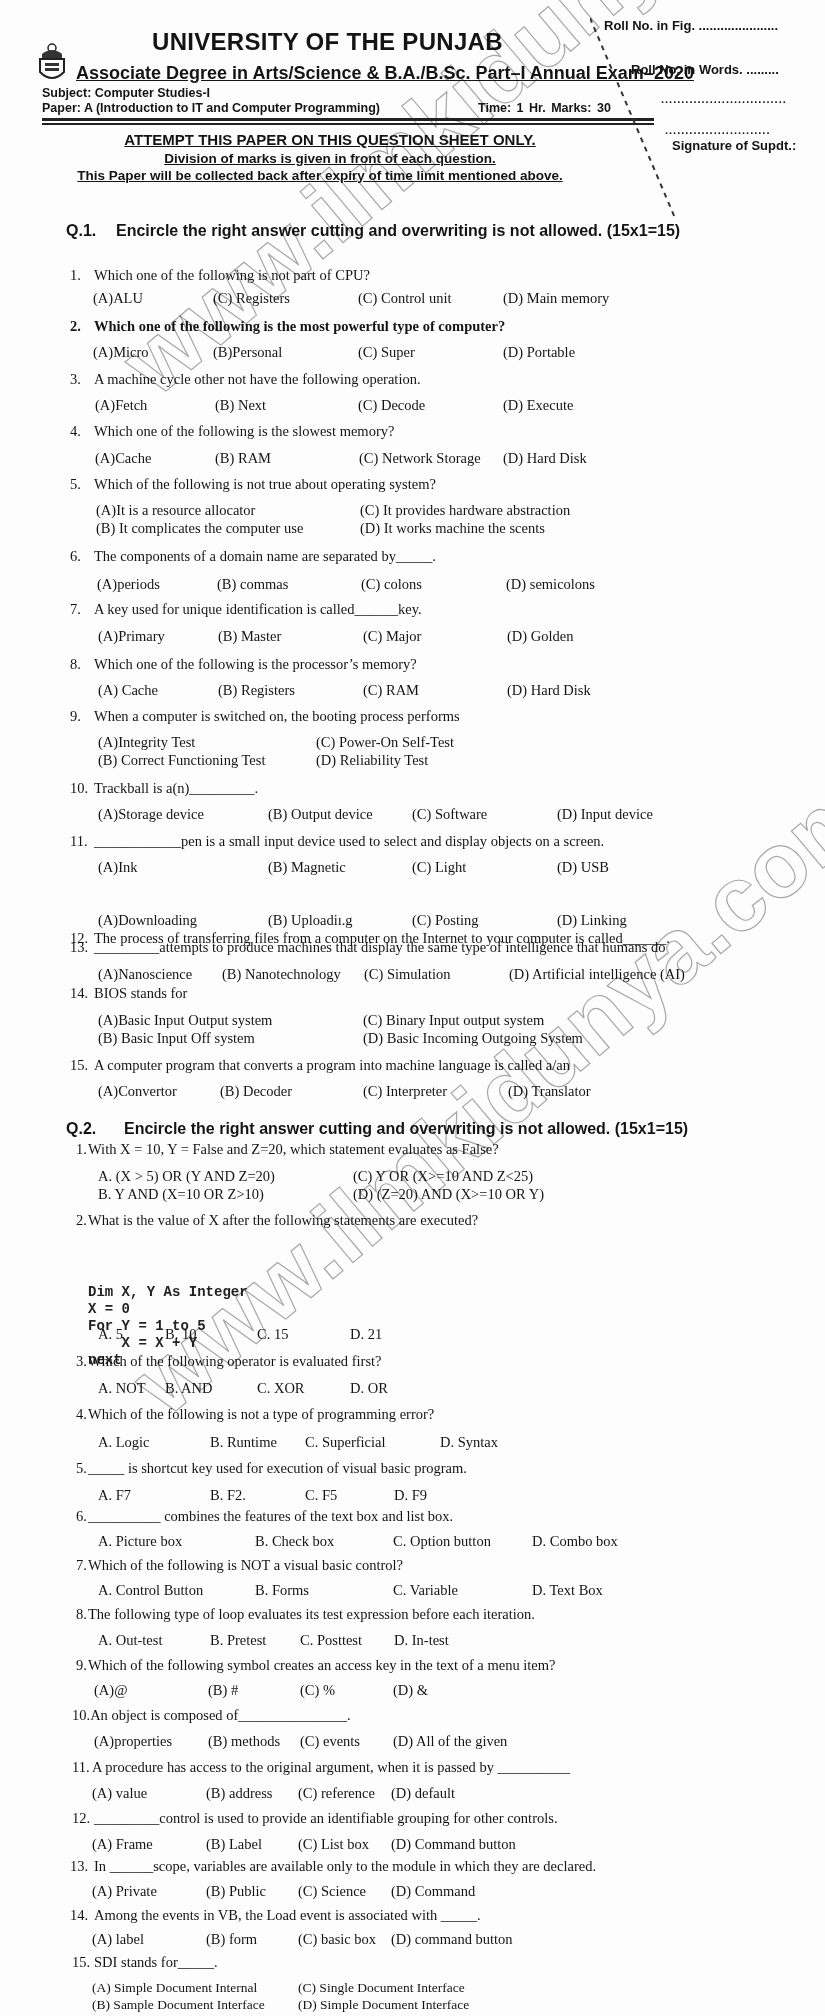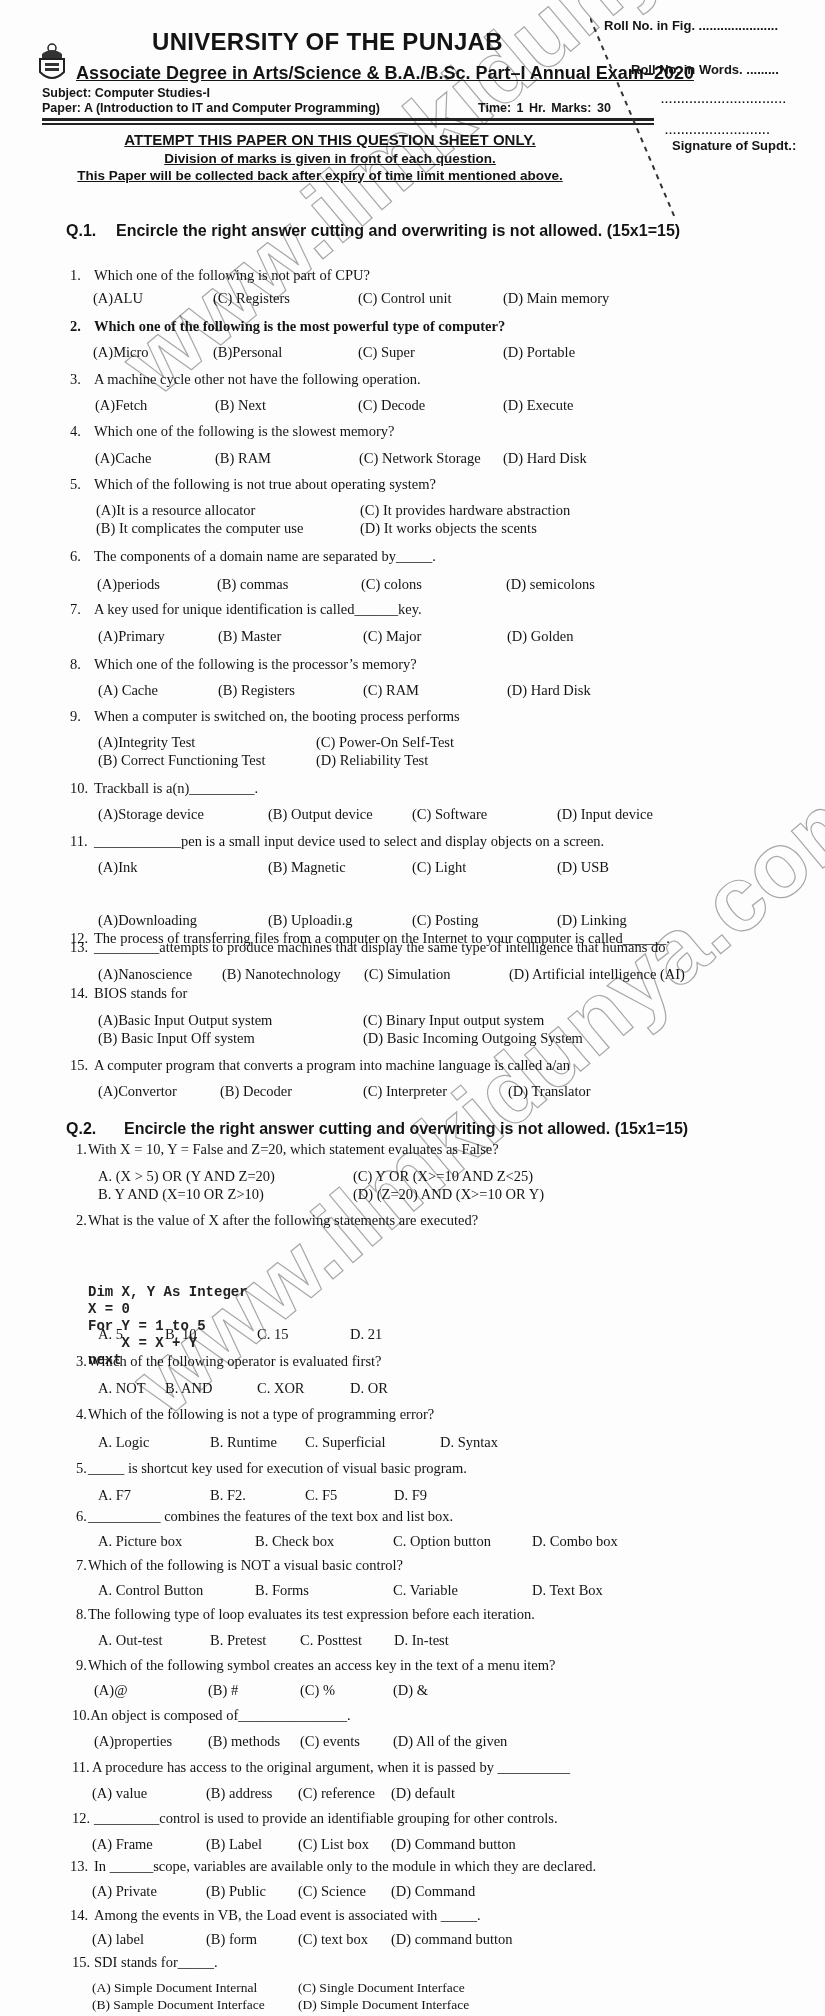--- a/index.html
+++ b/index.html
@@ -115,21 +115,21 @@
     <span class="opt" style="left:403px">(D) Hard Disk</span>
   </div>
 
   <div class="q" style="top:476px;"><span class="num">5.</span><span>Which of the following is not true about operating system?</span></div>
   <div class="opt-row" style="top:502px;">
     <span class="opt" style="left:-4px">(A)It is a resource allocator</span>
     <span class="opt" style="left:260px">(C) It provides hardware abstraction</span>
   </div>
   <div class="opt-row" style="top:520px;">
     <span class="opt" style="left:-4px">(B) It complicates the computer use</span>
-    <span class="opt" style="left:260px">(D) It works objects the scents</span>
+    <span class="opt" style="left:260px">(D) It works machine the scents</span>
   </div>
 
   <div class="q" style="top:548px;"><span class="num">6.</span><span>The components of a domain name are separated by_____.</span></div>
   <div class="opt-row" style="top:576px;">
     <span class="opt" style="left:-3px">(A)periods</span>
     <span class="opt" style="left:117px">(B) commas</span>
     <span class="opt" style="left:261px">(C) colons</span>
     <span class="opt" style="left:406px">(D) semicolons</span>
   </div>
 
@@ -324,21 +324,21 @@
     <span class="opt" style="left:-8px">(A) Private</span>
     <span class="opt" style="left:106px">(B) Public</span>
     <span class="opt" style="left:198px">(C) Science</span>
     <span class="opt" style="left:291px">(D) Command</span>
   </div>
 
   <div class="q" style="top:1907px; left:70px;"><span class="num">14.</span><span>Among the events in VB, the Load event is associated with _____.</span></div>
   <div class="opt-row" style="top:1931px;">
     <span class="opt" style="left:-8px">(A) label</span>
     <span class="opt" style="left:106px">(B) form</span>
-    <span class="opt" style="left:198px">(C) text box</span>
+    <span class="opt" style="left:198px">(C) basic box</span>
     <span class="opt" style="left:291px">(D) command button</span>
   </div>
 
   <div class="q" style="top:1954px; left:72px;"><span class="num" style="min-width:22px">15.</span><span>SDI stands for_____.</span></div>
   <div class="opt-row" style="top:1980px; font-size:13.5px;">
     <span class="opt" style="left:-8px">(A) Simple Document Internal</span>
     <span class="opt" style="left:198px">(C) Single Document Interface</span>
   </div>
   <div class="opt-row" style="top:1997px; font-size:13.5px;">
     <span class="opt" style="left:-8px">(B) Sample Document Interface</span>

